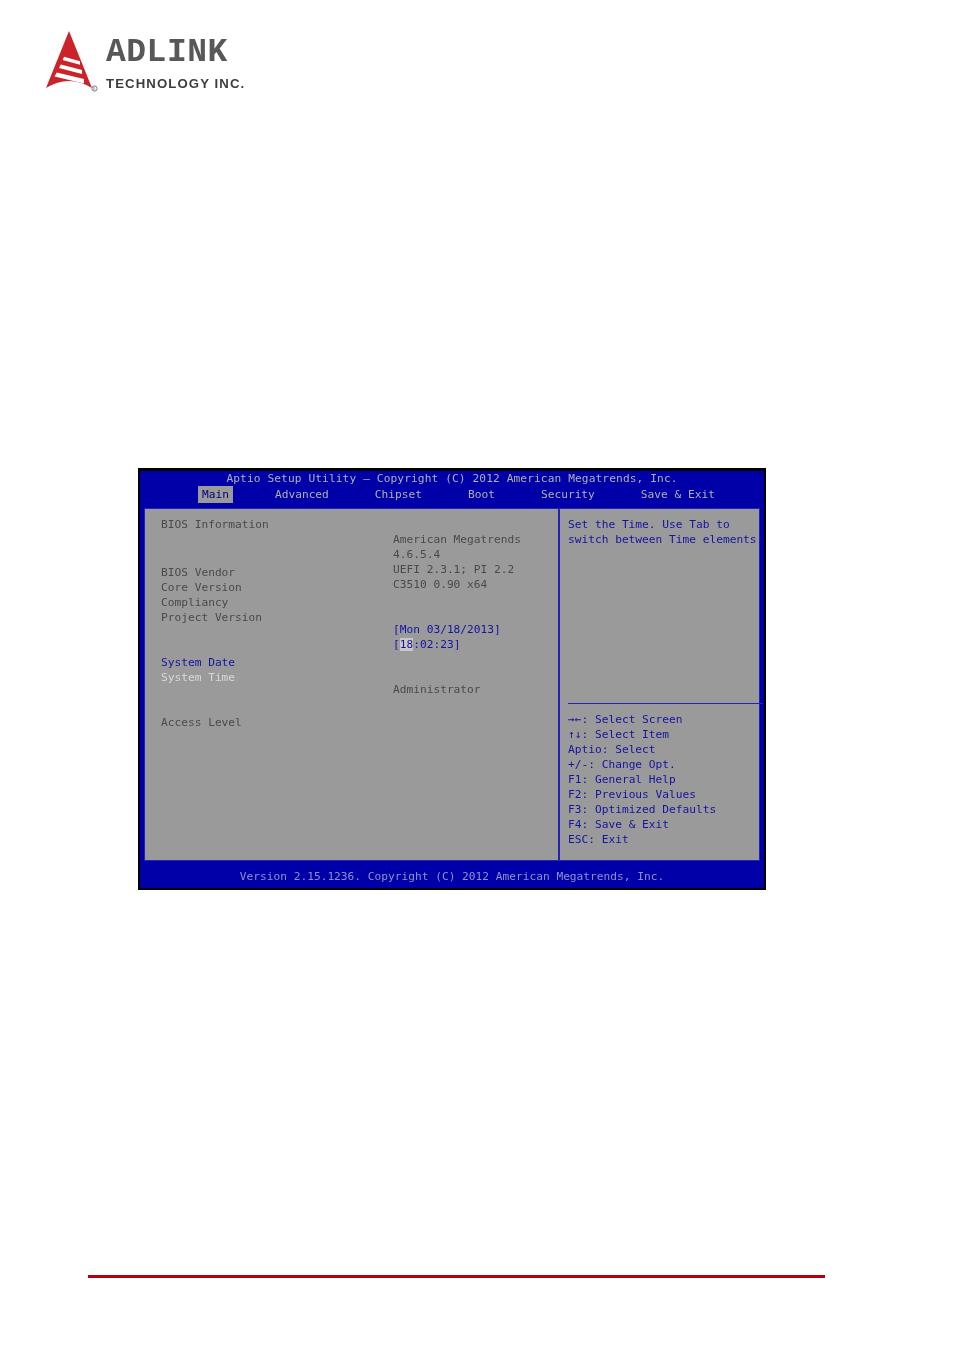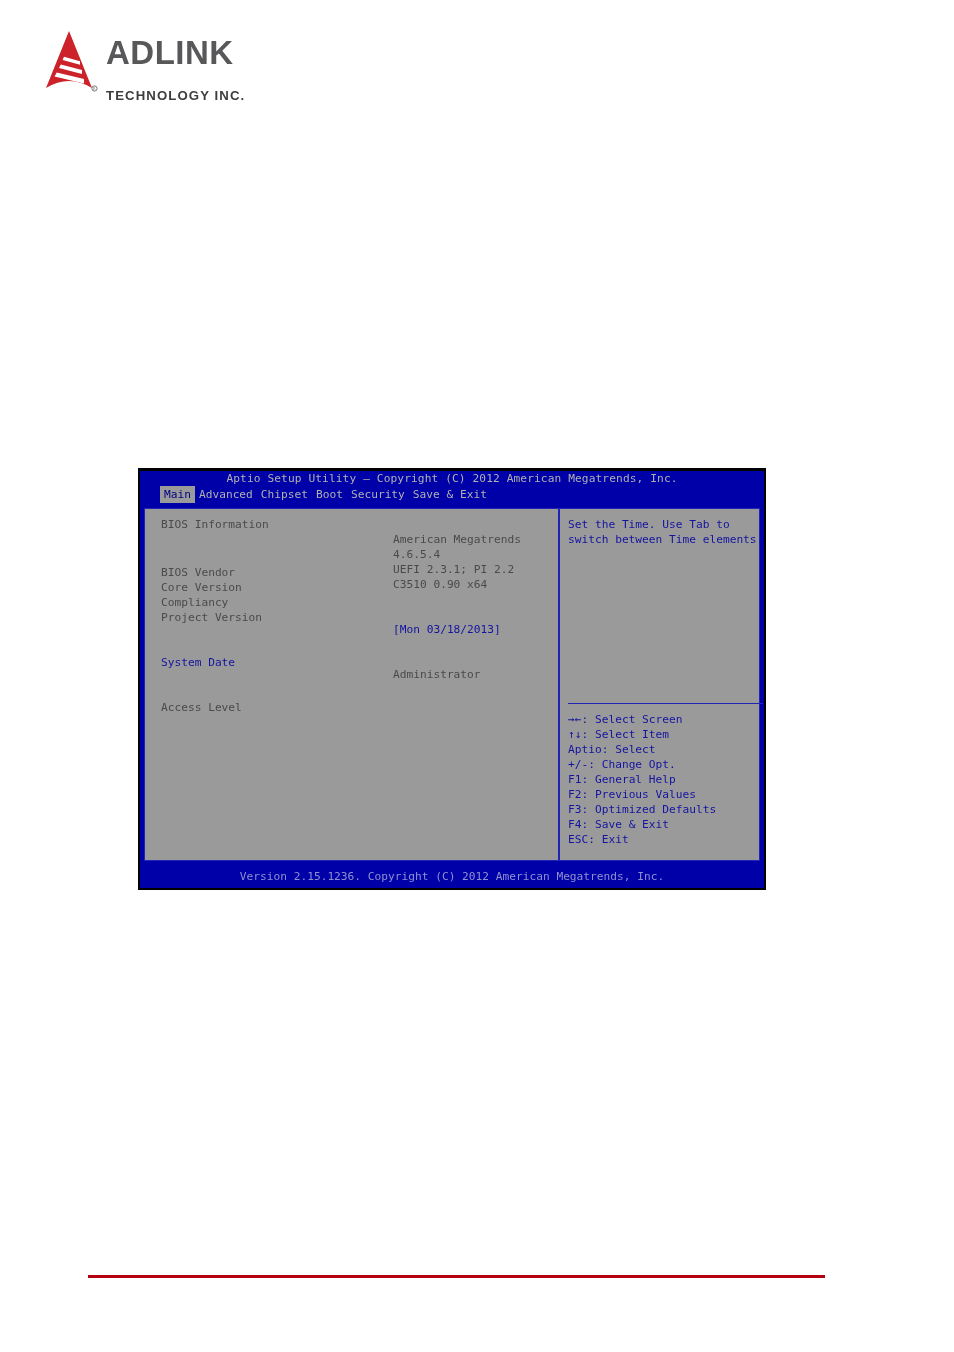--- a/index.html
+++ b/index.html
@@ -28,35 +28,35 @@
     height: 62px;
     position: relative;
     flex: 0 0 auto;
   }
   .logo-mark svg { display: block; }
   .logo-words {
     margin-left: 8px;
     padding-top: 6px;
   }
   .logo-adlink {
-    font-family: Liberation Sans, sans-serif;
+    font-family: Liberation Mono, monospace;
     font-weight: bold;
     font-size: 33px;
     letter-spacing: 0.5px;
     color: #58585a;
     line-height: 1;
   }
   .logo-tech {
     font-family: "Liberation Sans", sans-serif;
     font-weight: bold;
     font-size: 13.2px;
     letter-spacing: 1.1px;
     color: #3d3d3f;
     line-height: 1;
-    margin-top: 20px;
+    margin-top: 8px;
     text-align: right;
     padding-right: 1px;
   }
 
   
   .bios-frame {
     position: absolute;
     left: 138px;
     top: 468px;
     width: 628px;
@@ -89,20 +89,21 @@
     line-height: 17px;
     padding-left: 20px;
     font-size: 11.2px;
     white-space: nowrap;
     color: #b0b0b0;
   }
   .bios-tab {
     padding: 1px 4px 1px 4px;
     display: inline-block;
     line-height: 15px;
+    margin-left: 38px;
   }
   .bios-tab.active {
     background: #9a9a9a;
     color: #000080;
   }
 
   .bios-body {
     position: absolute;
     left: 4px;
     top: 37px;
@@ -257,20 +258,23 @@
         <div class="row">
           <span class="lbl t-dark">Project Version</span><span class="val t-dark">C3510 0.90 x64</span>
         </div>
 
         <div class="spacer2"></div>
 
         <div class="row">
           <span class="lbl t-blue">System Date</span><span class="val t-blue">[Mon 03/18/2013]</span>
         </div>
 
+        <div class="row">
+          <span class="lbl t-white">System Time</span><span class="val t-blue"><span>[</span><span class="hl">18</span><span>:</span><span>02</span><span>:</span><span>23</span><span>]</span></span>
+        </div>
 
         <div class="spacer2"></div>
 
         <div class="row">
           <span class="lbl t-dark">Access Level</span><span class="val t-dark">Administrator</span>
         </div>
 
       </div>
 
       <div class="bios-divider"></div>

